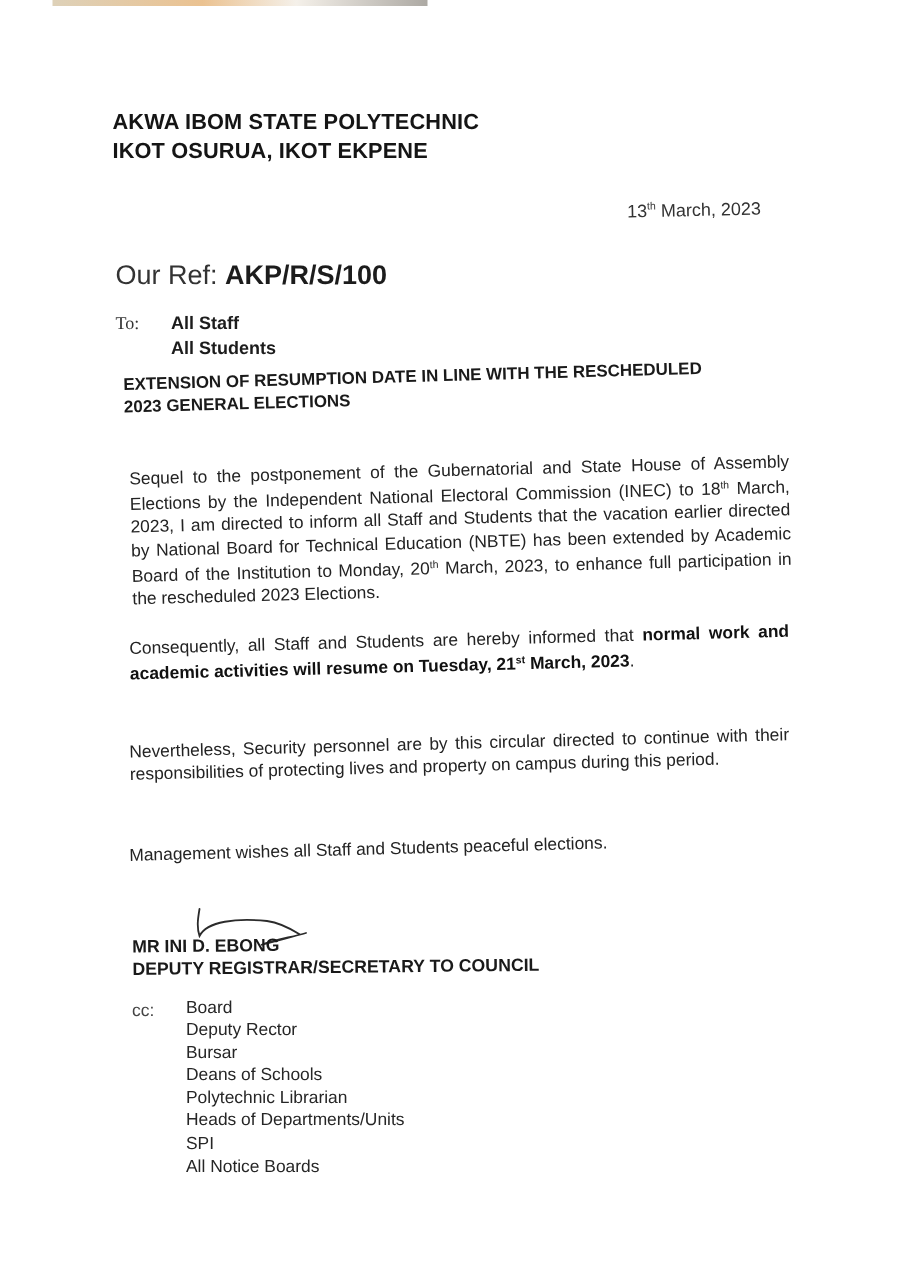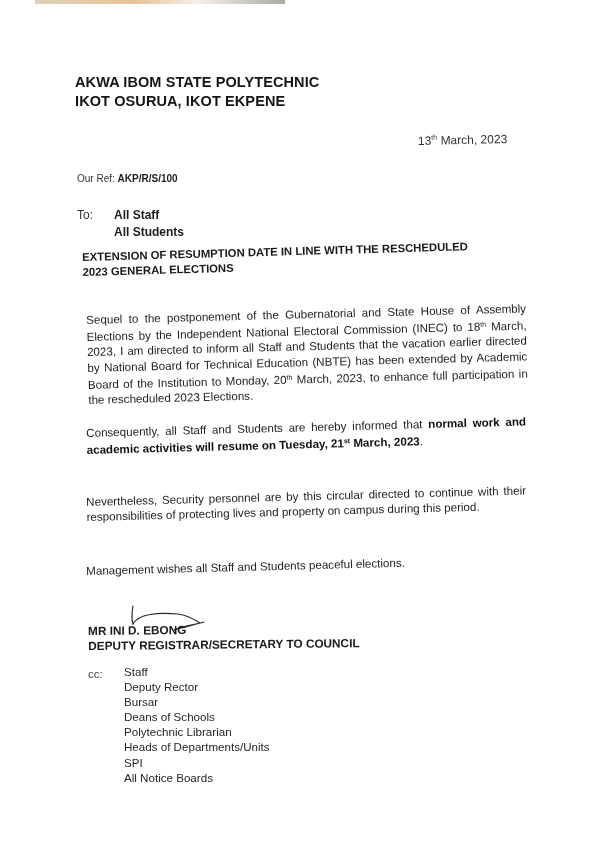--- a/index.html
+++ b/index.html
@@ -47,37 +47,38 @@
       font-size: 12px;
       color: #333;
       transform: rotate(-1.2deg);
       white-space: nowrap;
     }
     .date sup { font-size: 7px; vertical-align: 5px; }
     .ref {
       position: absolute;
       left: 73px;
       top: 173px;
-      font-size: 10px;
+      font-size: 18px;
       white-space: nowrap;
       text-align: right;
     }
     .ref .ref-label { color: #333; }
     .ref .ref-value { font-weight: 700; }
     .to-block {
       position: absolute;
       left: 73px;
       top: 207px;
       font-size: 12px;
       line-height: 17px;
     }
     .to-label {
       position: absolute;
       left: 0; top: 0;
       color: #333;
+      font-family: Liberation Serif, serif;
     }
     .to-recipients {
       position: absolute;
       left: 37px; top: 0;
       font-weight: 700;
       white-space: nowrap;
     }
     .subject {
       position: absolute;
       left: 78px;
@@ -192,21 +193,21 @@
   </svg>
 
   <div class="sig-name">
     <div>MR INI D. EBONG</div>
     <div>DEPUTY REGISTRAR/SECRETARY TO COUNCIL</div>
   </div>
 
   <div class="cc-block">
     <span class="cc-label">cc:</span>
     <ul class="cc-list">
-      <li>Staff</li>
+      <li>Board</li>
       <li>Deputy Rector</li>
       <li>Bursar</li>
       <li>Deans of Schools</li>
       <li>Polytechnic Librarian</li>
       <li>Heads of Departments/Units</li>
       <li>SPI</li>
       <li>All Notice Boards</li>
     </ul>
   </div>
 

